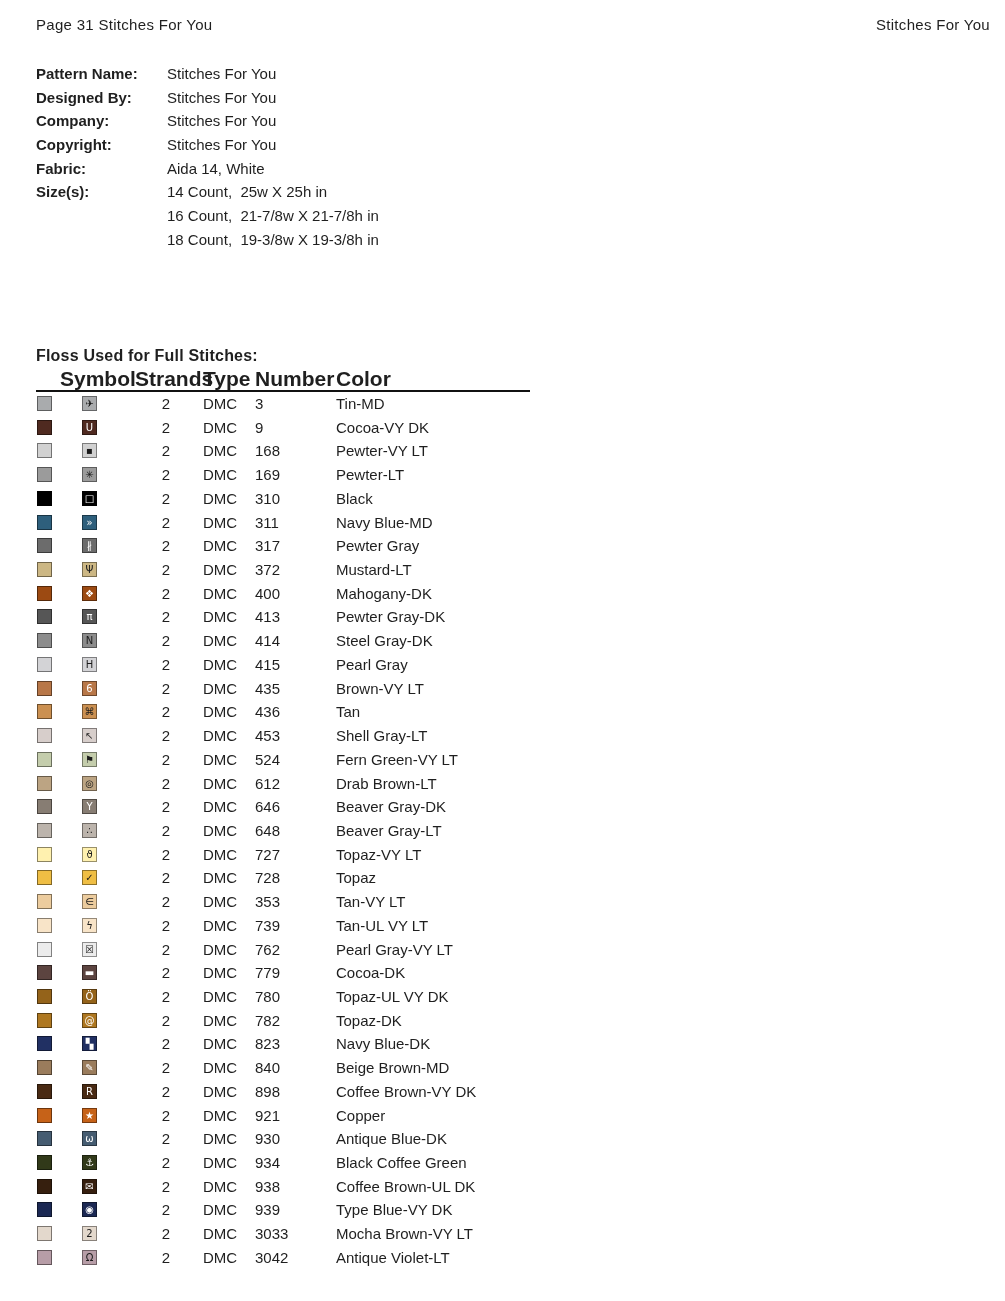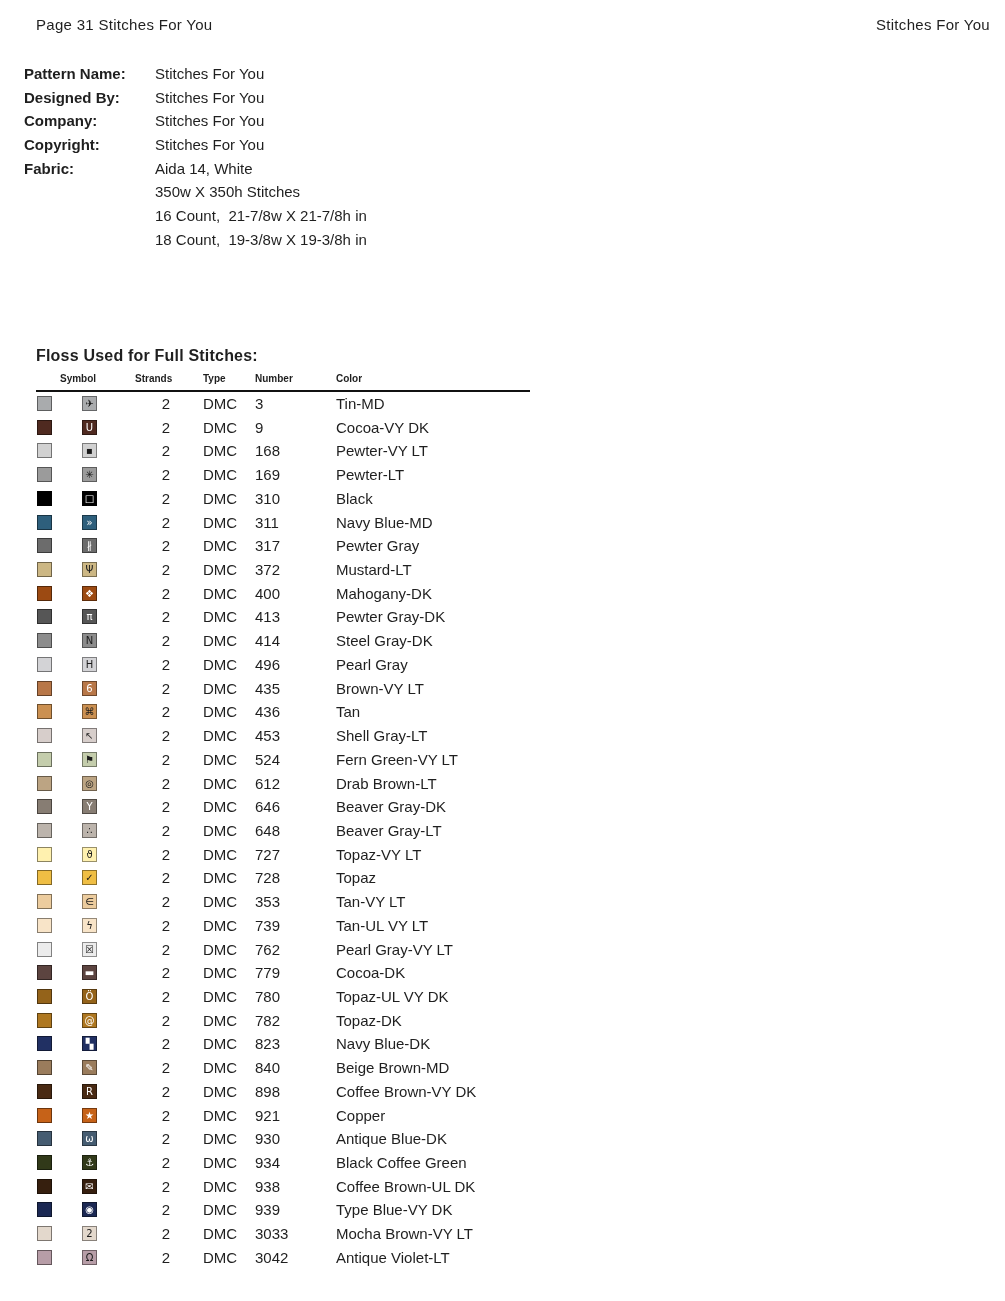--- a/index.html
+++ b/index.html
@@ -17,33 +17,33 @@
     padding-left: 12px;
   }
   .hdr-left {
     position: absolute; left: 36px; top: 16px;
     font-size: 15px; letter-spacing: 0.3px;
   }
   .hdr-right {
     position: absolute; right: 15px; top: 16px;
     font-size: 15px; letter-spacing: 0.3px;
   }
-  .info { position: absolute; left: 24px; top: 62px; width: 520px; }
+  .info { position: absolute; left: 36px; top: 62px; width: 520px; }
   .info-row { position: relative; height: 23.7px; font-size: 15px; line-height: 23.7px; }
   .info-label { position: absolute; left: 0; font-weight: bold; white-space: pre; }
   .info-value { position: absolute; left: 131px; white-space: pre; }
   .floss-title {
     position: absolute; left: 36px; top: 347px;
     font-size: 16px; font-weight: 600; letter-spacing: 0.2px;
   }
   .floss-table { position: absolute; left: 36px; top: 368px; width: 494px; }
   .thead {
     position: relative; height: 24px; line-height: 22px;
     border-bottom: 2px solid #111111;
-    font-weight: bold; font-size: 10px;
+    font-weight: bold; font-size: 21px;
   }
   .thead span { position: absolute; top: 0; white-space: pre; }
   .col-symbol  { left: 24px; }
   .col-strands { left: 99px; text-align: right; }
   .col-type    { left: 167px; }
   .col-number  { left: 219px; }
   .col-color   { left: 300px; }
   .tbody { position: relative; }
   .floss-row { position: relative; height: 23.72px; font-size: 15px; line-height: 23.72px; }
   .swatch {
@@ -90,25 +90,25 @@
   <div class="info-row">
     <span class="info-label">Copyright:</span>
     <span class="info-value">Stitches For You</span>
   </div>
 
   <div class="info-row">
     <span class="info-label">Fabric:</span>
     <span class="info-value">Aida 14, White</span>
   </div>
 
-  <div class="info-row">
-    <span class="info-label"></span>
-    <span class="info-value">350w X 350h Stitches</span>
-  </div>
-
+
+  <div class="info-row">
+    <span class="info-label">Size(s):</span>
+    <span class="info-value">14 Count,  25w X 25h in</span>
+  </div>
 
   <div class="info-row">
     <span class="info-label"></span>
     <span class="info-value">16 Count,  21-7/8w X 21-7/8h in</span>
   </div>
 
   <div class="info-row">
     <span class="info-label"></span>
     <span class="info-value">18 Count,  19-3/8w X 19-3/8h in</span>
   </div>
@@ -223,21 +223,21 @@
     <span class="cell-type">DMC</span>
     <span class="cell-number">414</span>
     <span class="cell-name">Steel Gray-DK</span>
   </div>
 
   <div class="floss-row">
     <span class="swatch" style="background: rgb(211, 211, 214);"></span>
     <span class="symbol-box" style="background: rgb(211, 211, 214); color: rgb(26, 26, 26);">H</span>
     <span class="cell-strands">2</span>
     <span class="cell-type">DMC</span>
-    <span class="cell-number">496</span>
+    <span class="cell-number">415</span>
     <span class="cell-name">Pearl Gray</span>
   </div>
 
   <div class="floss-row">
     <span class="swatch" style="background: rgb(184, 119, 72);"></span>
     <span class="symbol-box" style="background: rgb(184, 119, 72); color: rgb(255, 255, 255);">6</span>
     <span class="cell-strands">2</span>
     <span class="cell-type">DMC</span>
     <span class="cell-number">435</span>
     <span class="cell-name">Brown-VY LT</span>

